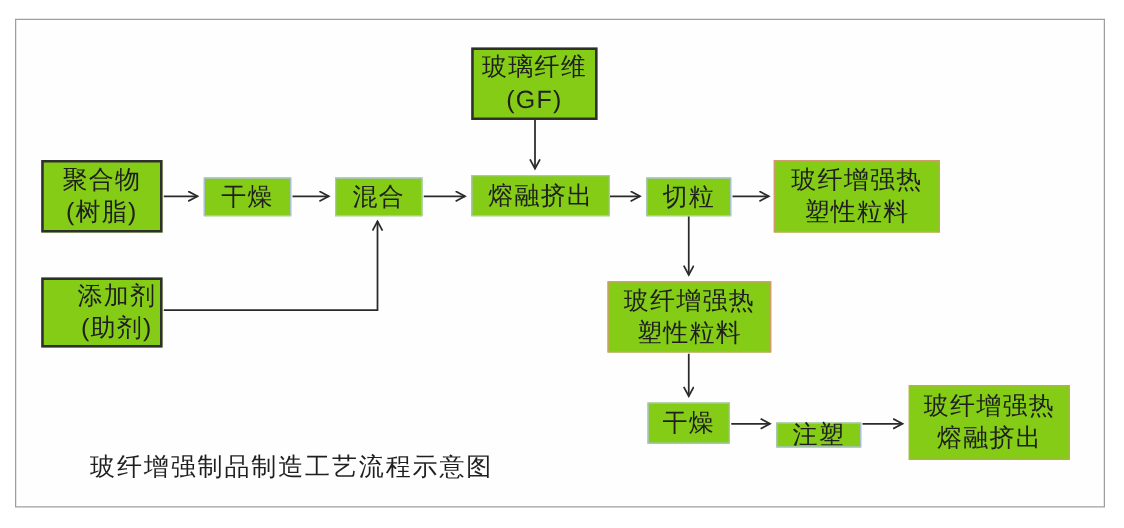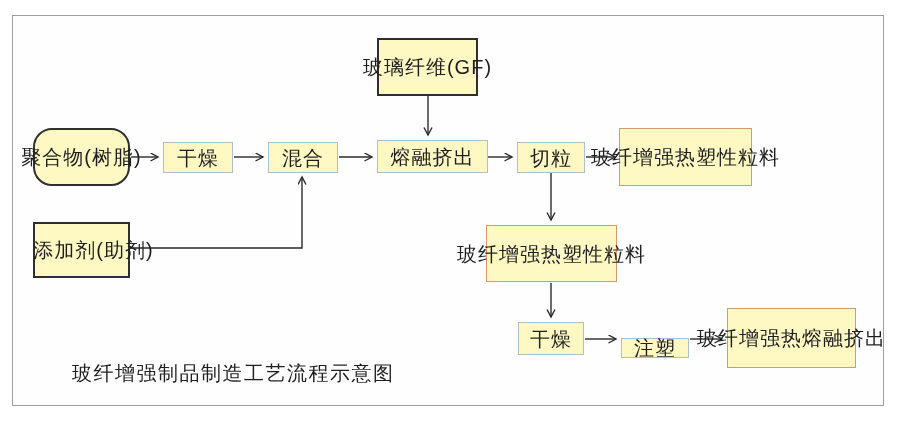--- a/index.html
+++ b/index.html
@@ -21,26 +21,26 @@
     top: 15px;
     width: 872px;
     height: 391px;
     border: 1.5px solid var(--frame-border, #9e9e9e);
     background: #fefefe;
     box-sizing: border-box;
   }
   .node {
     position: absolute;
     display: flex;
-    flex-direction: row;
+    flex-direction: column;
     align-items: center;
     justify-content: center;
     text-align: center;
     box-sizing: border-box;
-    background: #fef9c3;
+    background: #84cc16;
     color: var(--text, #1f1f1f);
     font-size: 20px;
     line-height: 1.3;
     letter-spacing: 1px;
     white-space: nowrap;
   }
   .node span { display: block; }
   .node.material { border: 2px solid var(--material-border, #2f2f2f); }
   .node.process  { border: 1.5px solid var(--process-border, #a9c2ce); }
   .node.product  { border: 1.5px solid var(--product-border, #d29b6c); }
@@ -86,21 +86,21 @@
       <line x1="585" y1="339" x2="616" y2="339" marker-end="url(#ah)"></line>
       <line x1="690" y1="339" x2="722" y2="339" marker-end="url(#ah)"></line>
     </g>
   </svg>
 
   <div class="node material" style="left:377px; top:38px; width:101px; height:58px;">
     <span>玻璃纤维</span>
     <span>(GF)</span>
   </div>
 
-  <div class="node material" style="left:33px; top:128px; width:97px; height:58px;border-radius:19px;">
+  <div class="node material" style="left:33px; top:128px; width:97px; height:58px;">
     <span>聚合物</span>
     <span>(树脂)</span>
   </div>
 
   <div class="node material" style="left:33px; top:222px; width:97px; height:56px;padding-left:24px;">
     <span>添加剂</span>
     <span>(助剂)</span>
   </div>
 
   <div class="node process" style="left:163px; top:142px; width:70px; height:31px;">

